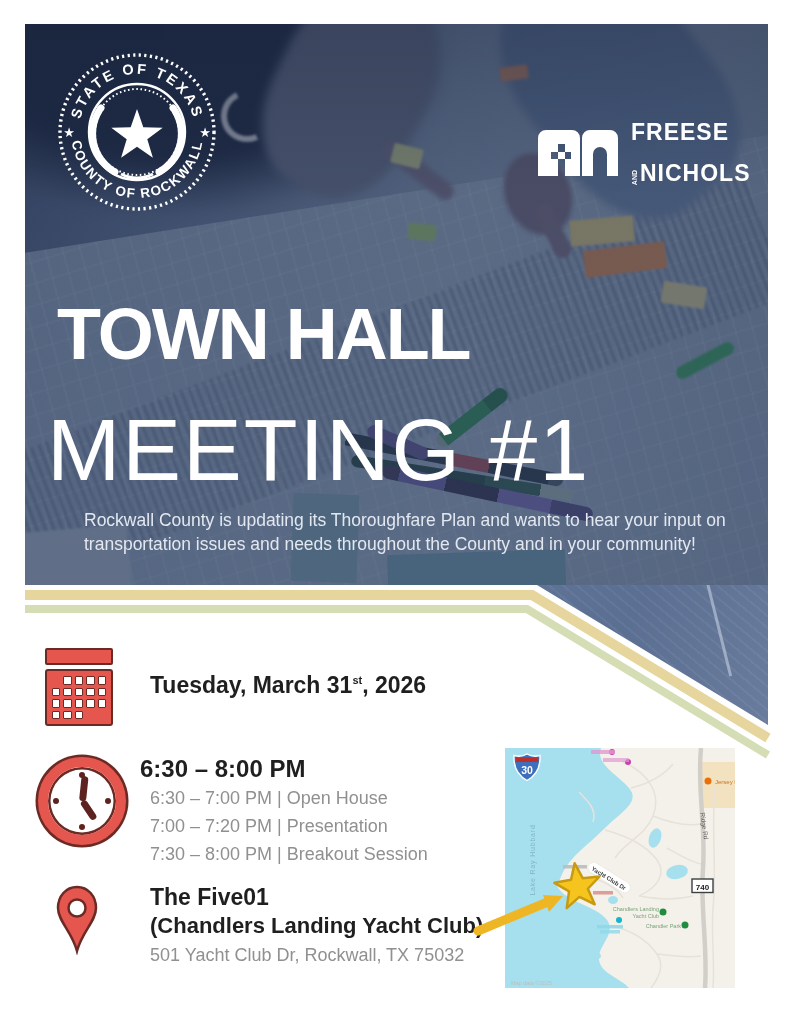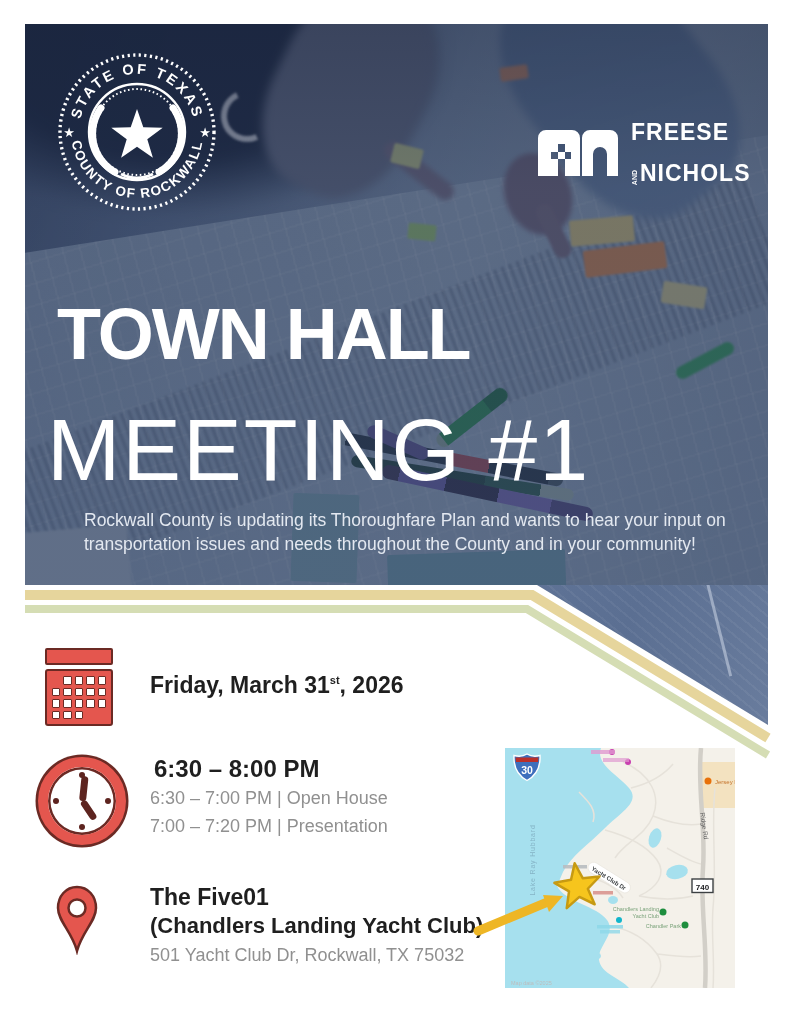--- a/index.html
+++ b/index.html
@@ -75,21 +75,21 @@
       repeating-linear-gradient(40deg,rgba(255,255,255,.05) 0 2px,rgba(0,0,0,0) 2px 9px),
       linear-gradient(115deg,#5f7396 0%,#5b6f92 40%,#697c9d 100%);}
   #wedge .seam{position:absolute;left:185px;top:-6px;width:3px;height:100px;background:rgba(215,224,238,.5);
     transform:rotate(-14deg);transform-origin:top center;}
   #deco-svg{left:0;top:0;z-index:40;pointer-events:none;}
 
   
   .dark{color:#1f1f1f;}
   #date-text{left:150px;top:672px;font-size:23px;font-weight:700;z-index:20;}
   #date-text sup{font-size:11px;}
-  #time-head{left:154px;top:755px;font-size:24px;font-weight:700;z-index:20;}
+  #time-head{left:140px;top:755px;font-size:24px;font-weight:700;z-index:20;}
   #time-items{left:150px;top:784px;font-size:18px;color:#909090;line-height:28px;z-index:20;}
   #loc-name{left:150px;top:884px;font-size:23px;font-weight:700;z-index:20;}
   #loc-venue{left:150px;top:913px;font-size:22px;font-weight:700;z-index:20;}
   #loc-addr{left:150px;top:945px;font-size:18px;color:#909090;z-index:20;}
 
   
   #cal{left:45px;top:648px;width:68px;z-index:20;}
   .cal-top{height:13px;background:#e4564e;border:2.5px solid #6b2a24;border-radius:2px;}
   .cal-body{margin-top:4px;height:57px;background:#e4564e;border:2.5px solid #6b2a24;border-radius:3px;
     display:grid;grid-template-columns:repeat(5,1fr);gap:3px;padding:5px;box-sizing:border-box;}
@@ -219,35 +219,36 @@
       <div class="cal-cell"></div>
       <div class="cal-cell"></div>
     <div class="cal-cell"></div>
       <div class="cal-cell"></div>
       <div class="cal-cell"></div>
       <div class="cal-cell empty"></div>
       <div class="cal-cell empty"></div>
   </div>
 </div>
 <div id="date-text" class="abs dark">
-  <span>Friday, March 31</span><sup>st</sup><span>, 2026</span>
+  <span>Tuesday, March 31</span><sup>st</sup><span>, 2026</span>
 </div>
 
 <div id="clock" class="abs">
   <div class="hand hand-m"></div>
   <div class="hand hand-h"></div>
   <div class="dot dot-12"></div>
     <div class="dot dot-3"></div>
     <div class="dot dot-6"></div>
     <div class="dot dot-9"></div>
 </div>
 <div id="time-head" class="abs dark">6:30 – 8:00 PM</div>
 <div id="time-items" class="abs">
   <div>6:30 – 7:00 PM | Open House</div>
   <div>7:00 – 7:20 PM | Presentation</div>
+  <div>7:30 – 8:00 PM | Breakout Session</div>
 </div>
 
 <svg id="pin" class="abs" width="44" height="70" viewBox="0 0 44 70">
   <path d="M22,2 C33,2 41,11 41,23 C41,36 27,47 22,66 C17,47 3,36 3,23 C3,11 11,2 22,2 Z" fill="#e4564e" stroke="#6b2a24" stroke-width="2.5"></path>
   <circle cx="22" cy="23" r="8.5" fill="#ffffff" stroke="#6b2a24" stroke-width="2.5"></circle>
 </svg>
 <div id="loc-name" class="abs dark">The Five01</div>
 <div id="loc-venue" class="abs dark">(Chandlers Landing Yacht Club)</div>
 <div id="loc-addr" class="abs">501 Yacht Club Dr, Rockwall, TX 75032</div>
 

